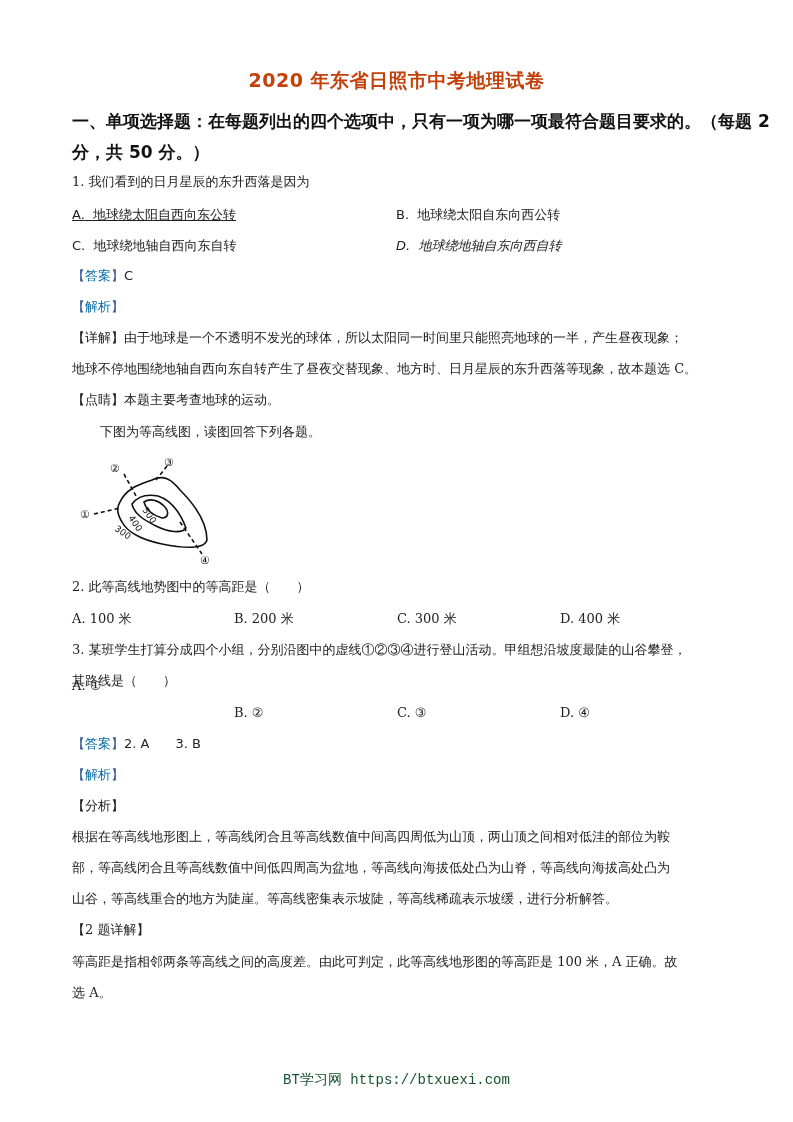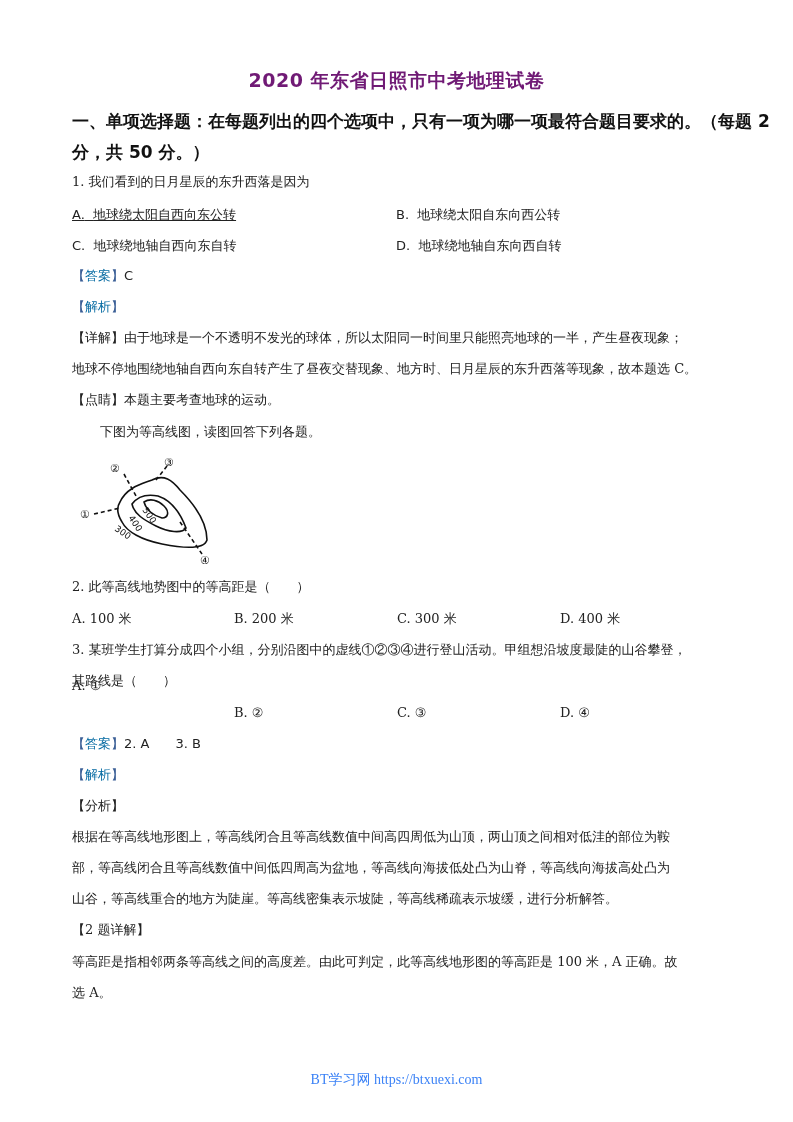--- a/index.html
+++ b/index.html
@@ -1,25 +1,25 @@
 <!DOCTYPE html>
 <html><head>
 <meta charset="utf-8">
 <style>
   html, body { margin:0; padding:0; background:#ffffff; }
   body { width:793px; height:1122px; position:relative; overflow:hidden; color:#222; font-family:"DejaVu Serif", serif; }
   .page { position:absolute; left:0; top:0; width:793px; height:1122px; }
-  .title { position:absolute; left:0; width:793px; top:68px; text-align:center; font-family:"DejaVu Sans", sans-serif; font-weight:bold; font-size:19px; color:#701a75; letter-spacing:0.5px; }
+  .title { position:absolute; left:0; width:793px; top:68px; text-align:center; font-family:"DejaVu Sans", sans-serif; font-weight:bold; font-size:19px; color:#c2410c; letter-spacing:0.5px; }
   .line { position:absolute; left:72px; font-size:13px; line-height:16px; white-space:nowrap; color:#222; }
   .bold { font-family:"DejaVu Sans", sans-serif; font-weight:bold; font-size:17px; color:#111; }
   .sans { font-family:"DejaVu Sans", sans-serif; }
   .opt { position:absolute; font-size:13px; white-space:nowrap; }
   .lbl-blue { color:#0369a1; }
   .bracket { color:#3b5f96; }
-  .watermark { position:absolute; left:0; width:793px; top:1071px; text-align:center; font-family:Liberation Serif, serif; font-size:14px; color:#3b82f6; }
+  .watermark { position:absolute; left:0; width:793px; top:1071px; text-align:center; font-family:Liberation Mono, monospace; font-size:14px; color:#14532d; }
   .figure { position:absolute; left:72px; top:452px; width:160px; height:118px; }
 </style>
 </head>
 <body>
 
 <div class="page">
 
   <div class="title">2020 年东省日照市中考地理试卷</div>
 
   <div class="line bold" style="top:113px;">一、单项选择题：在每题列出的四个选项中，只有一项为哪一项最符合题目要求的。（每题 2</div>
@@ -32,21 +32,21 @@
     <span>地球绕太阳自西向东公转</span>
   </div>
   <div class="opt sans" style="left:396px; top:206px;">
     <span>B.</span>&nbsp;
     <span>地球绕太阳自东向西公转</span>
   </div>
   <div class="opt sans" style="left:72px; top:237px;">
     <span>C.</span>&nbsp;
     <span>地球绕地轴自西向东自转</span>
   </div>
-  <div class="opt sans" style="left:396px; top:237px;">
+  <div class="opt sans" style="left:396px; top:237px;font-style:italic;">
     <span>D.</span>&nbsp;
     <span>地球绕地轴自东向西自转</span>
   </div>
 
   <div class="line sans" style="top:268px;">
     <span class="bracket">【</span><span class="lbl-blue">答案</span><span class="bracket">】</span><span>C</span>
   </div>
   <div class="line sans" style="top:299px;">
     <span class="bracket">【</span><span class="lbl-blue">解析</span><span class="bracket">】</span>
   </div>

